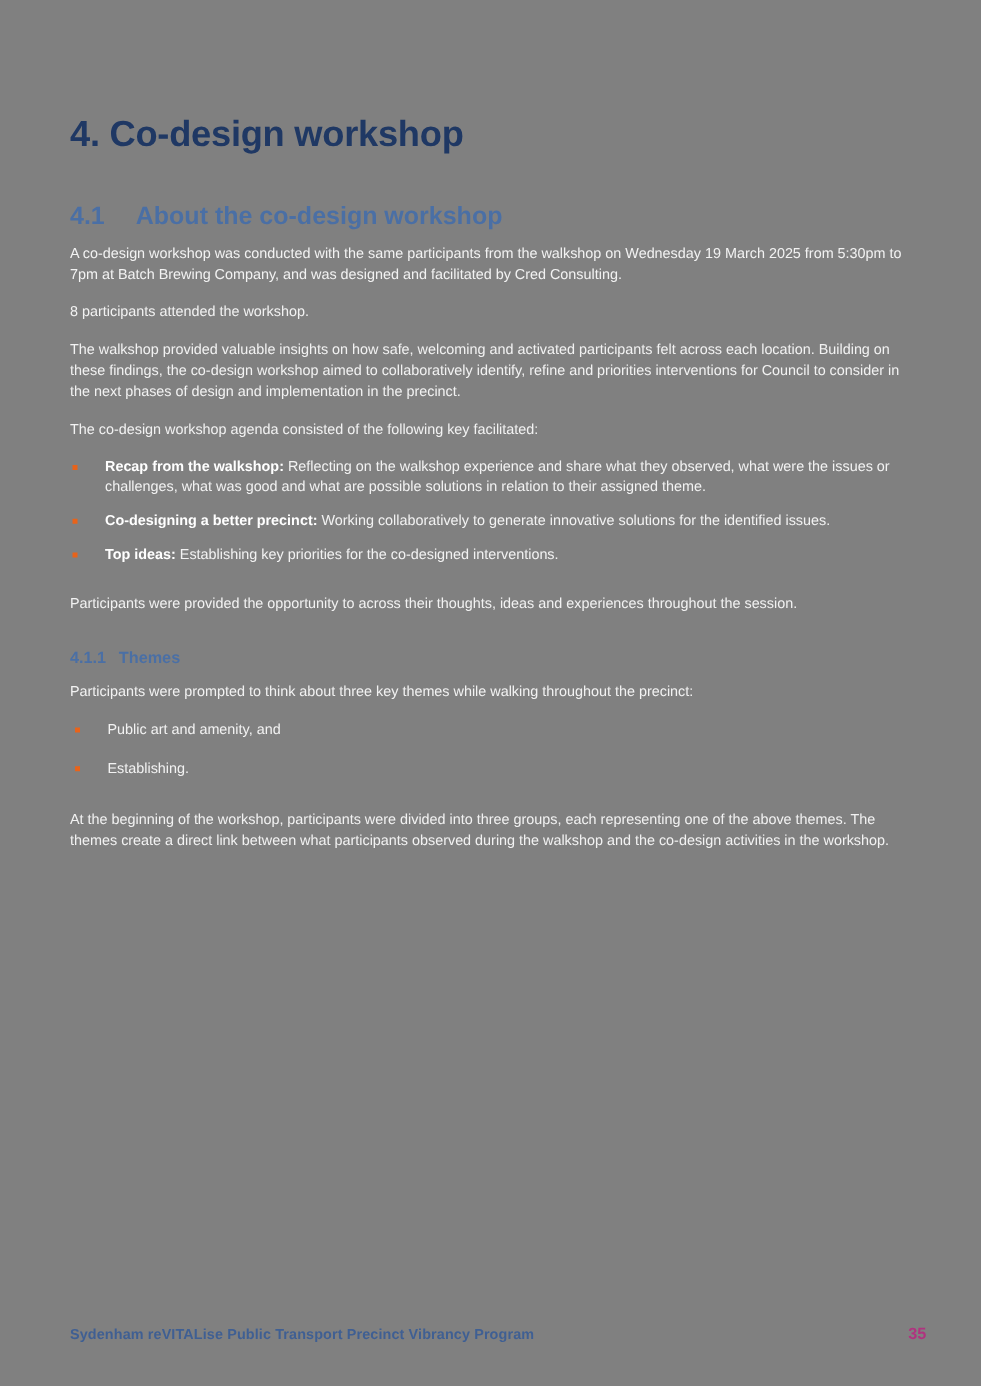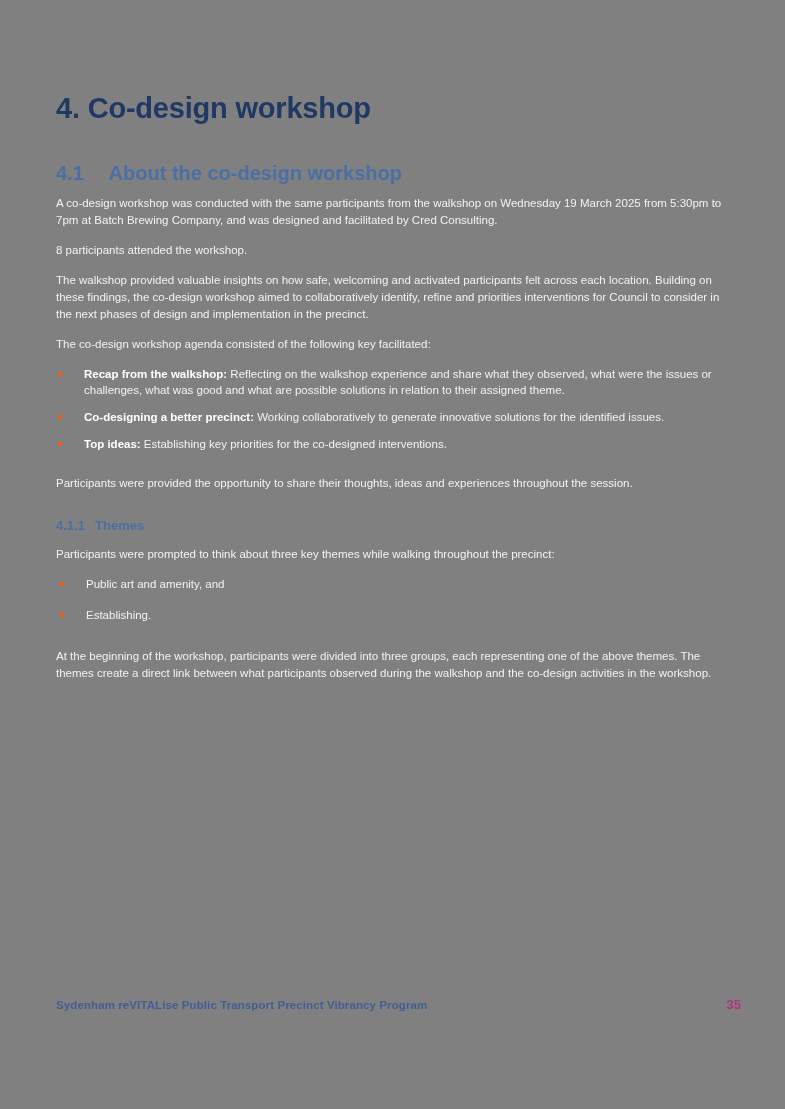--- a/index.html
+++ b/index.html
@@ -110,21 +110,21 @@
   }
 
   .spacer-after-bullets {
     height: 9px;
   }
 
   .footer {
     position: absolute;
     left: 56px;
     right: 44px;
-    top: 997px;
+    top: 1059px;
     display: flex;
     align-items: baseline;
     justify-content: space-between;
   }
 
   .footer-title {
     font-size: 11.5px;
     font-weight: bold;
     color: #3f5f93;
     letter-spacing: 0.1px;
@@ -165,21 +165,21 @@
         <span class="lead">Co-designing a better precinct:</span><span> Working collaboratively to generate innovative solutions for the identified issues.</span>
       </li>
       <li>
         <span class="bullet-marker"></span>
         <span class="lead">Top ideas:</span><span> Establishing key priorities for the co-designed interventions.</span>
       </li>
     </ul>
 
     <div class="spacer-after-bullets"></div>
 
-    <p class="body-text">Participants were provided the opportunity to share their thoughts, ideas and experiences throughout the session.</p>
+    <p class="body-text">Participants were provided the opportunity to across their thoughts, ideas and experiences throughout the session.</p>
 
     <h3 class="sub-heading">4.1.1  Themes</h3>
 
     <p class="body-text">Participants were prompted to think about three key themes while walking throughout the precinct:</p>
 
     <ul class="bullet-list themes">
       <li>
         <span class="bullet-marker"></span>
         <span>Public art and amenity, and</span>
       </li>

